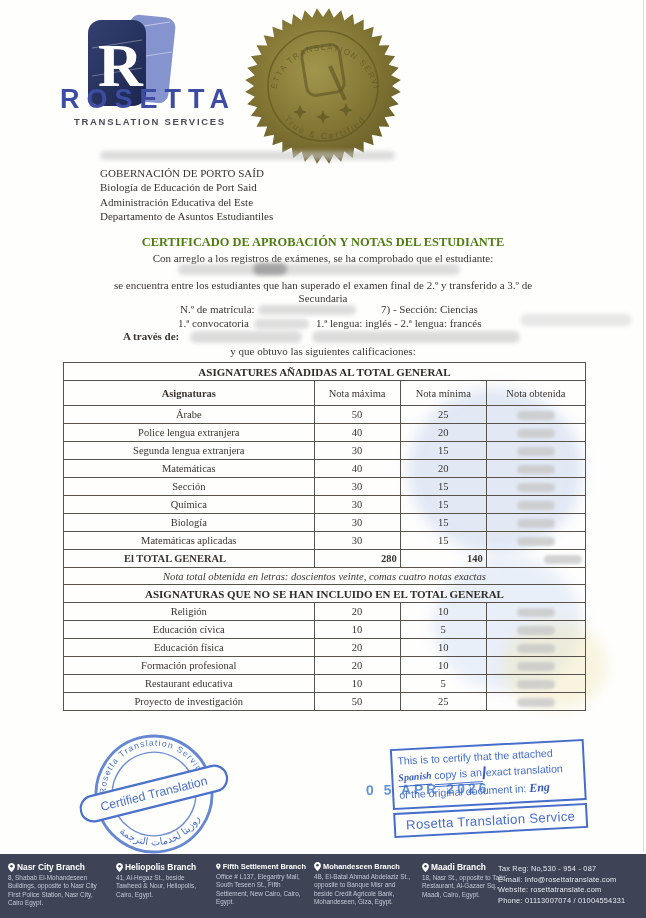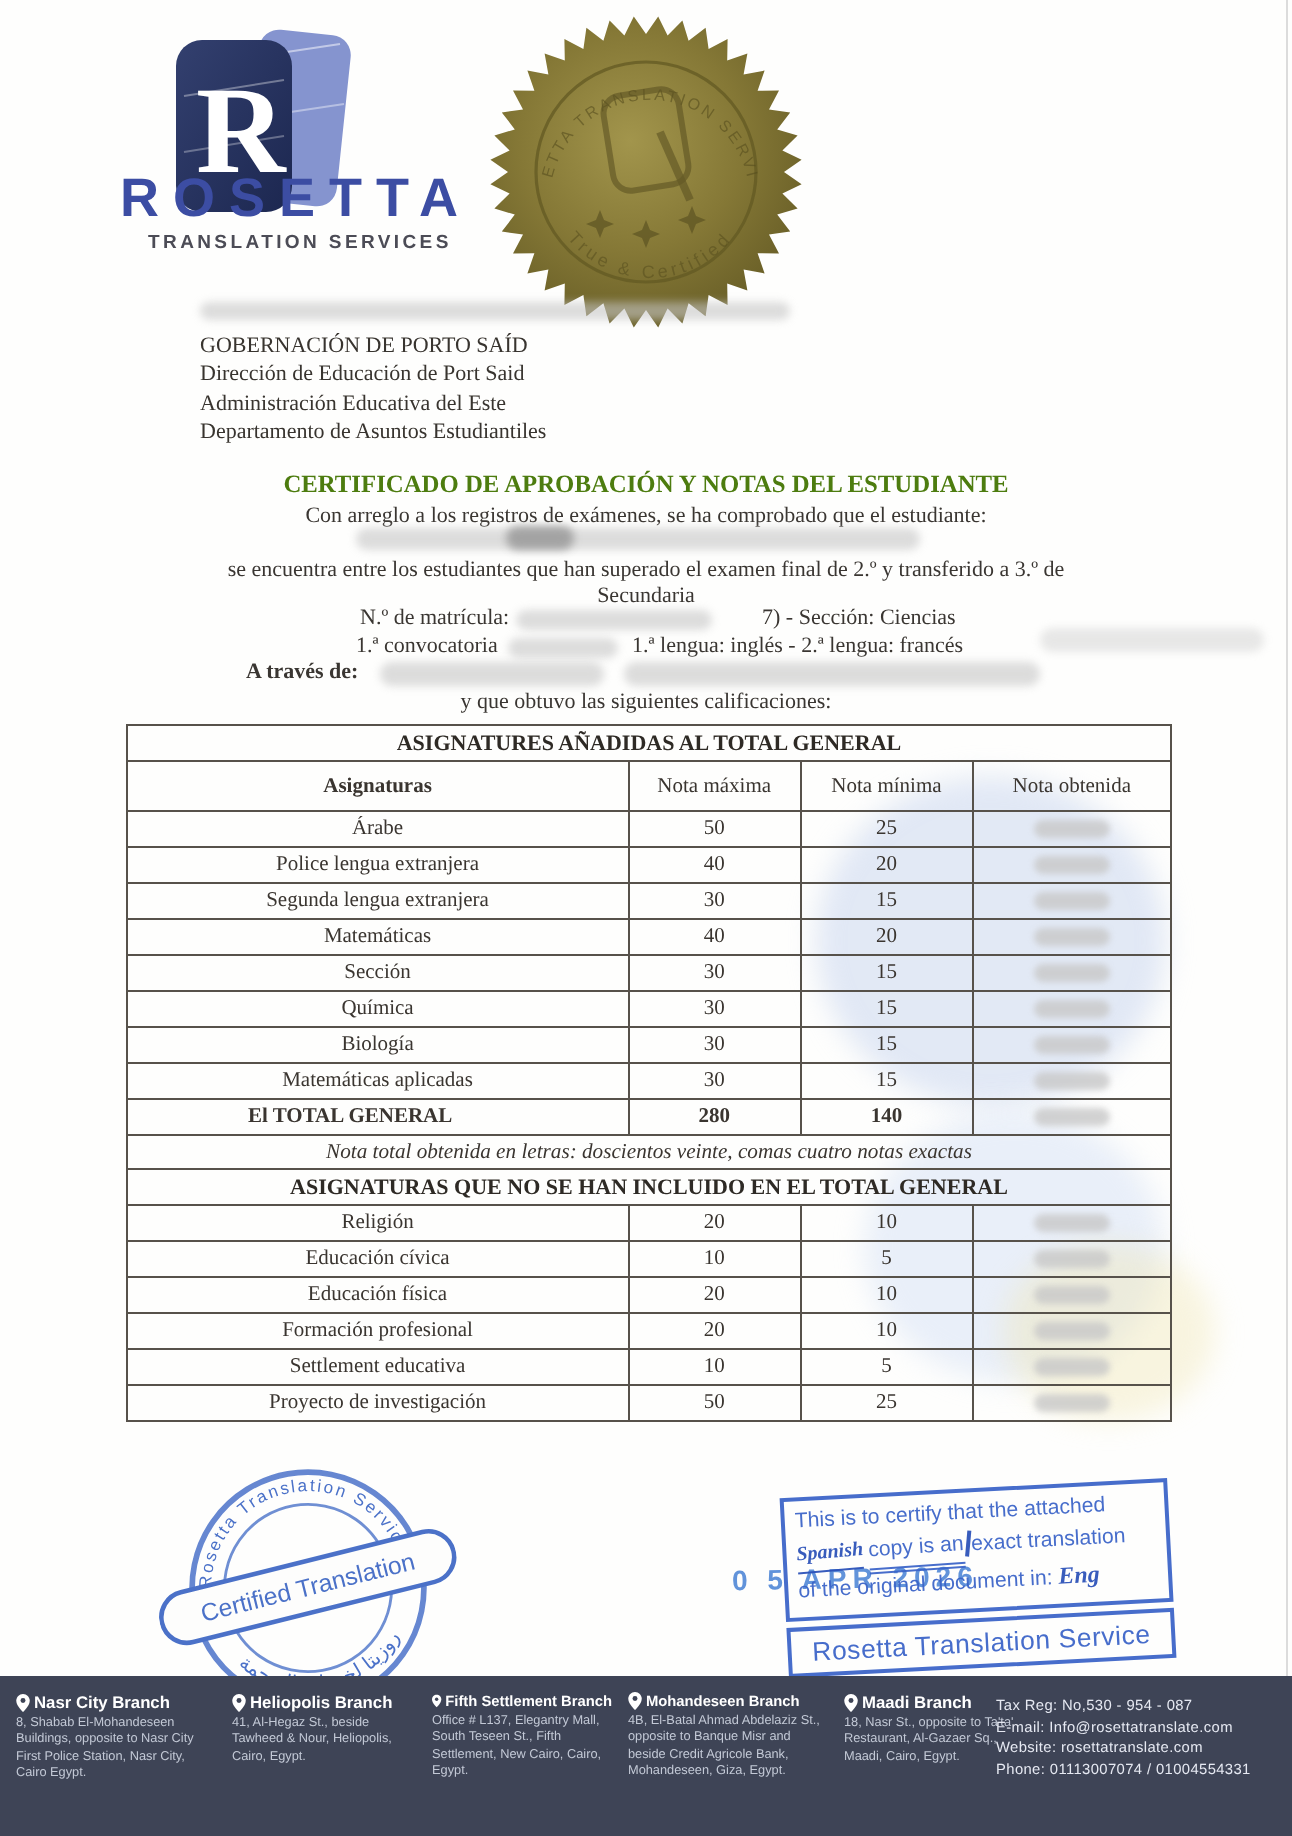--- a/index.html
+++ b/index.html
@@ -38,21 +38,21 @@
 
   
   table.grades{position:absolute;left:63px;top:362px;width:523px;border-collapse:collapse;
                table-layout:fixed;font-size:10.5px;color:#3a3530;}
   table.grades td,table.grades th{border:1px solid #57524b;padding:1px 3px;text-align:center;
                height:15px;overflow:hidden;}
   table.grades{border:1.5px solid #4b463f;}
   .sect-title td{font-weight:700;font-size:11px;height:13px;color:#2e2a25;}
   tr.hdr th{height:22px;font-weight:700;}
   tr.hdr th:first-child{font-weight:700;}
-  tr.total td{font-weight:700;}
+  tr.total td{font-weight:700;text-align:right;}
   tr.total td:first-child{text-align:left;padding-left:60px;}
   tr.noterow td{font-style:italic;font-size:10.6px;height:14px;}
   .blob{display:inline-block;width:38px;height:9px;background:#c8c8c8;border-radius:5px;
         filter:blur(1.5px);opacity:.8;vertical-align:middle;}
 
   
   .round-stamp{position:absolute;left:78px;top:718px;width:152px;height:152px;
                transform:rotate(-10deg);opacity:.92;}
 
   
@@ -68,21 +68,21 @@
                  font-size:13.2px;letter-spacing:.3px;font-weight:400;}
   .hand{font-family:"Liberation Serif",serif;font-style:italic;font-weight:700;color:#2a50b8;
         display:inline-block;transform:rotate(-2deg);border-bottom:1px solid #2a50b8;font-size:10px;}
   .hand2{font-family:"Liberation Serif",serif;font-style:italic;font-weight:700;color:#2a50b8;
          font-size:12px;}
   .dblu{border-bottom:3px double #3a63c8;display:inline-block;transform:rotate(-1deg);}
   .caret{display:inline-block;width:1.5px;height:13px;background:#2a50b8;vertical-align:middle;
          margin:0 1px;transform:rotate(8deg);}
 
   
-  .footer{position:absolute;left:0;bottom:0;width:646px;height:80px;background:#3e4456;
+  .footer{position:absolute;left:0;bottom:0;width:646px;height:64px;background:#3e4456;
           box-sizing:border-box;display:flex;gap:8px;padding:8px 6px 0 8px;
           font-family:"Liberation Sans",sans-serif;}
   .fcol{flex:0 0 auto;}
   .fcol .bname{color:#fff;font-size:8.4px;font-weight:700;white-space:nowrap;
                display:flex;align-items:center;gap:2px;}
   .fcol.small .bname{font-size:7.4px;}
   .fcol .baddr{color:#c3c9d6;font-size:6.4px;line-height:8.4px;margin-top:2px;}
   .fcontact{color:#e6e9f2;font-size:7.4px;line-height:10.5px;letter-spacing:.2px;padding-top:2px;}
   .w1{width:100px}.w2{width:92px}.w3{width:90px}.w4{width:100px}.w5{width:86px}
 </style>
@@ -138,21 +138,21 @@
         <polygon points="79,104 81,109 86,111 81,113 79,118 77,113 72,111 77,109"></polygon>
         <polygon points="102,97 104,102 109,104 104,106 102,111 100,106 95,104 100,102"></polygon>
       </g>
     </g>
   </svg>
 
   <div class="redact" style="left:100px;top:151px;width:295px;height:9px;"></div>
 
   <div class="letterhead">
       <div>GOBERNACIÓN DE PORTO SAÍD</div>
-      <div>Dirección de Educación de Port Said</div>
+      <div>Biología de Educación de Port Said</div>
       <div>Administración Educativa del Este</div>
       <div>Departamento de Asuntos Estudiantiles</div>
     </div>
 
   <div class="doc-title t-main">CERTIFICADO DE APROBACIÓN Y NOTAS DEL ESTUDIANTE</div>
   <div class="doc-title t-sub">Con arreglo a los registros de exámenes, se ha comprobado que el estudiante:</div>
   <div class="redact" style="left:178px;top:264px;width:282px;height:11px;"></div>
   <div class="redact" style="left:253px;top:263px;width:34px;height:12px;opacity:.85;background:#9a9a9a;"></div>
   <div class="doc-title t-line1">se encuentra entre los estudiantes que han superado el examen final de 2.º y transferido a 3.º de</div>
   <div class="doc-title t-line2">Secundaria</div>
@@ -277,21 +277,21 @@
           <td>10</td>
           <td><span class="blob"></span></td>
         </tr>
         <tr>
           <td>Formación profesional</td>
           <td>20</td>
           <td>10</td>
           <td><span class="blob"></span></td>
         </tr>
         <tr>
-          <td>Settlement educativa</td>
+          <td>Restaurant educativa</td>
           <td>10</td>
           <td>5</td>
           <td><span class="blob"></span></td>
         </tr>
         <tr>
           <td>Proyecto de investigación</td>
           <td>50</td>
           <td>25</td>
           <td><span class="blob"></span></td>
         </tr>

